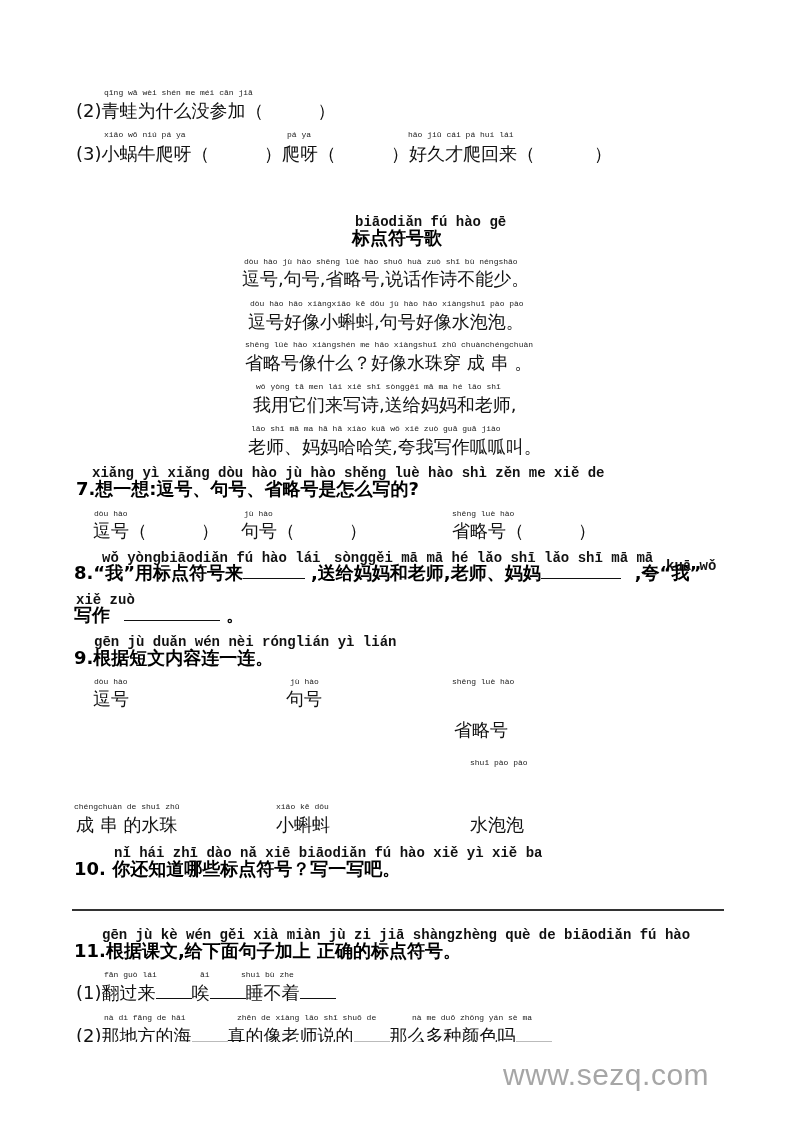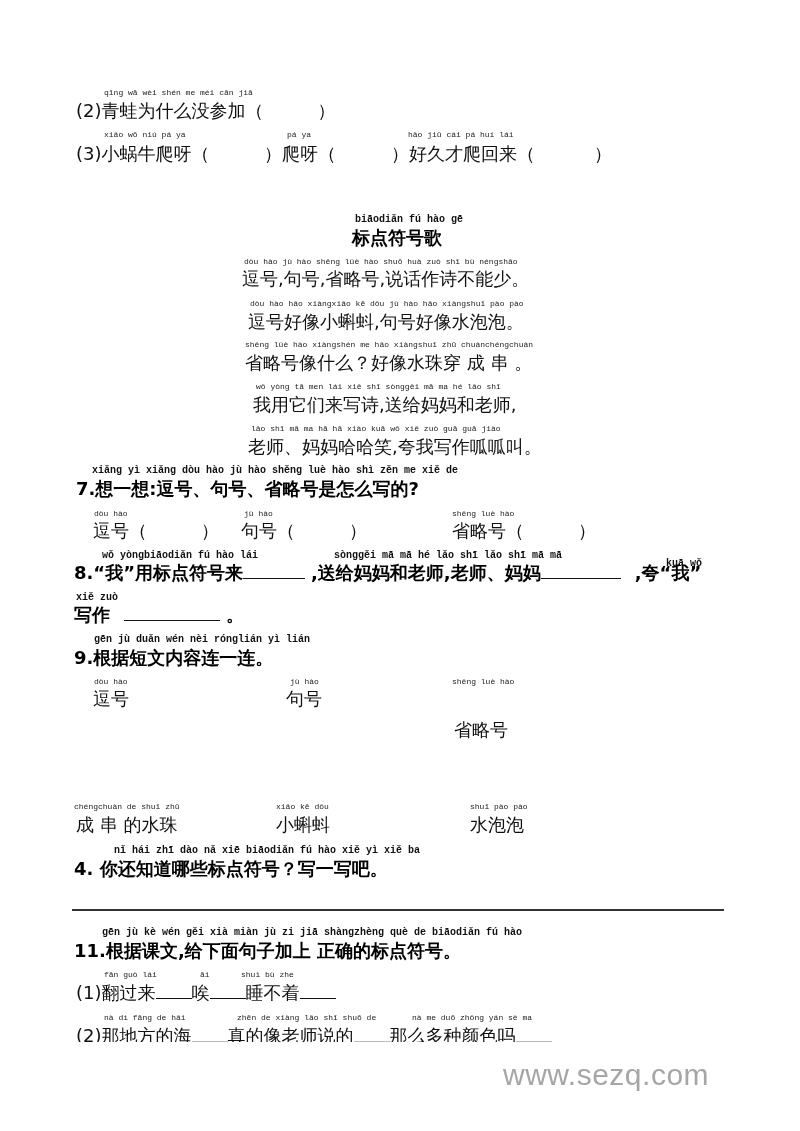--- a/index.html
+++ b/index.html
@@ -1,20 +1,20 @@
 <!DOCTYPE html>
 <html><head>
 <meta charset="utf-8">
 <style>
   html, body { margin: 0; padding: 0; background: #ffffff; }
   body { width: 800px; height: 1131px; position: relative; overflow: hidden;
          font-family: "DejaVu Sans", sans-serif; color: #111; }
   .abs { position: absolute; white-space: nowrap; }
   .py { font-family: "Liberation Mono", monospace; font-size: 8px; color: #222; letter-spacing: 0px; }
-  .pyb { font-family: "Liberation Mono", monospace; font-size: 10px; font-weight: bold; color: #111; }
+  .pyb { font-family: "Liberation Mono", monospace; font-size: 14px; font-weight: bold; color: #111; }
   .hz { font-size: 18px; color: #111; }
   .hzb { font-size: 18px; font-weight: bold; color: #000; }
   .blank { display: inline-block; border-bottom: 1px solid #111; vertical-align: baseline; }
   .blank-light { display: inline-block; border-bottom: 1px solid #bbb; vertical-align: baseline; }
   .fade-band { position: absolute; left: 0; top: 1042px; width: 800px; height: 89px; background: #fff; }
   .watermark { position: absolute; left: 503px; top: 1058px; font-family: "Liberation Sans", sans-serif;
                font-size: 30px; color: #a6a6a6; letter-spacing: 0.5px; }
   .rule { position: absolute; left: 72px; top: 909px; width: 652px; height: 2px; background: #333; }
 </style>
 </head>
@@ -77,25 +77,25 @@
 <div class="abs hz" style="left:93px; top:687px;">逗号</div>
 <div class="abs py" style="left:290px; top:677px;">jù  hào</div>
 <div class="abs hz" style="left:286px; top:687px;">句号</div>
 <div class="abs py" style="left:452px; top:677px;">shěng luè hào</div>
 <div class="abs hz" style="left:454px; top:718px;">省略号</div>
 
 <div class="abs py" style="left:74px; top:802px;">chéngchuàn de shuǐ zhū</div>
 <div class="abs hz" style="left:76px; top:813px;">成 串 的水珠</div>
 <div class="abs py" style="left:276px; top:802px;">xiǎo kē  dǒu</div>
 <div class="abs hz" style="left:276px; top:813px;">小蝌蚪</div>
-<div class="abs py" style="left:470px; top:802px;">shuǐ pào pào</div>
+<div class="abs py" style="left:470px; top:758px;">shuǐ pào pào</div>
 <div class="abs hz" style="left:470px; top:813px;">水泡泡</div>
 
 <div class="abs pyb" style="left:114px; top:845px;">nǐ  hái zhī dào nǎ  xiē biāodiǎn fú  hào     xiě  yì  xiě  ba</div>
-<div class="abs hzb" style="left:74px; top:857px;">4. 你还知道哪些标点符号？写一写吧。</div>
+<div class="abs hzb" style="left:74px; top:857px;">10. 你还知道哪些标点符号？写一写吧。</div>
 <div class="rule"></div>
 
 <div class="abs pyb" style="left:102px; top:927px;">gēn  jù  kè  wén   gěi xià miàn jù  zi  jiā shàngzhèng què  de biāodiǎn fú  hào</div>
 <div class="abs hzb" style="left:74px; top:939px;">11.根据课文,给下面句子加上 正确的标点符号。</div>
 
 <div class="abs py" style="left:104px; top:970px;">fān guò lái</div>
 <div class="abs py" style="left:200px; top:970px;">āi</div>
 <div class="abs py" style="left:241px; top:970px;">shuì bù  zhe</div>
 <div class="abs hz" style="left:76px; top:981px;">
   <span>(1)翻过来</span><span class="blank" style="width:36px;"></span><span>唉</span><span class="blank" style="width:36px;"></span><span>睡不着</span><span class="blank" style="width:36px;"></span>

